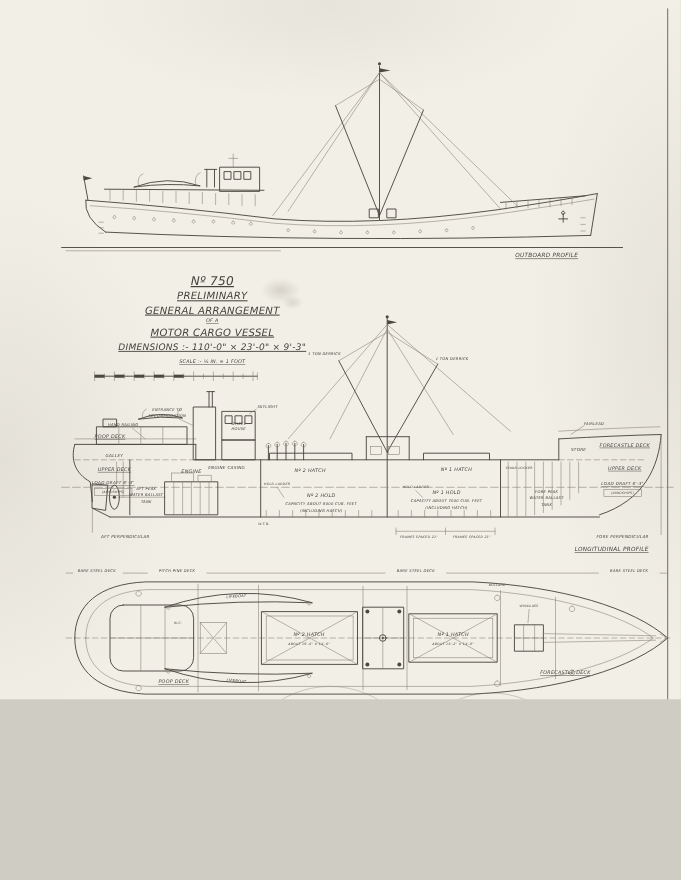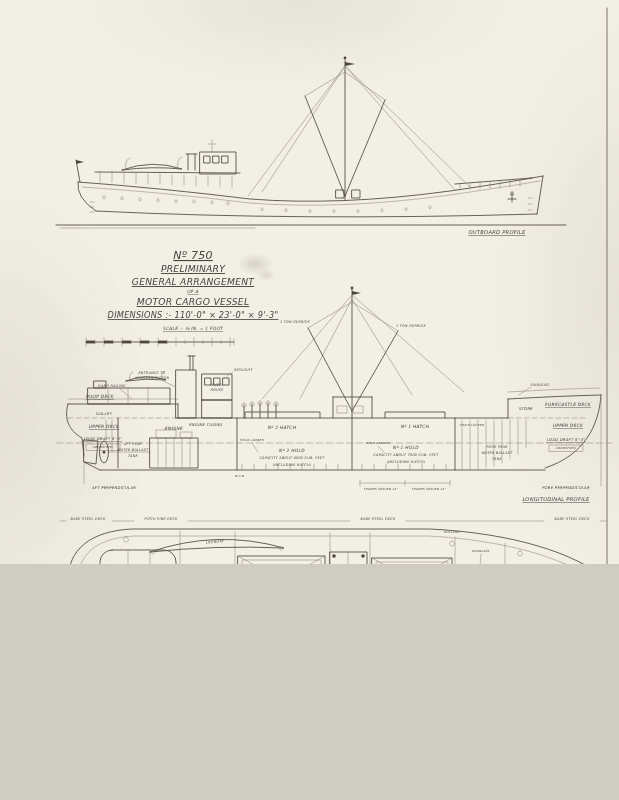--- a/index.html
+++ b/index.html
@@ -1,17 +1,17 @@
 <!DOCTYPE html>
 <html><head>
 <meta charset="utf-8">
 <style>
   html,body{margin:0;padding:0;background:#cfccc3;}
   #sheet{
-    position:relative;width:619px;height:564px;overflow:hidden;
+    position:relative;width:619px;height:636px;overflow:hidden;
     background-color:#f2efe7;
     background-image:
       radial-gradient(ellipse 26px 16px at 255px 264px, rgba(110,105,95,.22), transparent 70%),
       radial-gradient(ellipse 14px 9px  at 266px 275px, rgba(110,105,95,.18), transparent 70%),
       radial-gradient(ellipse 220px 340px at 0px 420px, rgba(100,95,85,.10), transparent 72%),
       radial-gradient(ellipse 320px 120px at 300px 6px, rgba(100,95,85,.08), transparent 72%),
       radial-gradient(ellipse 180px 400px at 619px 300px, rgba(100,95,85,.09), transparent 75%);
   }
   svg{position:absolute;left:0;top:0;}
   .ln{stroke:#4b4840;stroke-width:.85;fill:none;stroke-linecap:round;stroke-linejoin:round}

